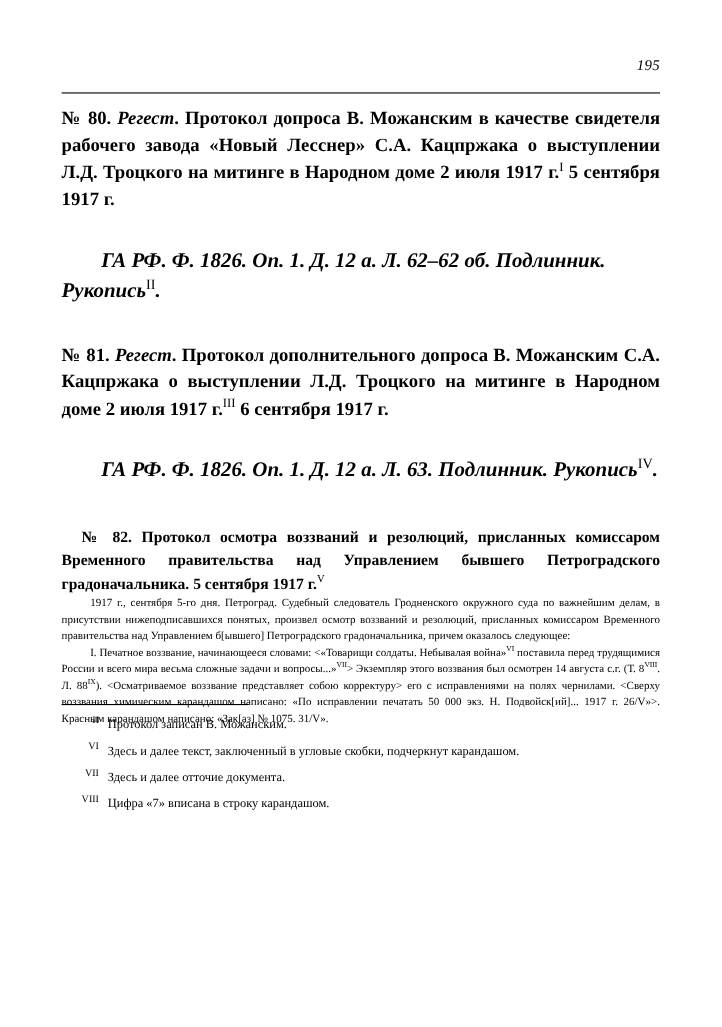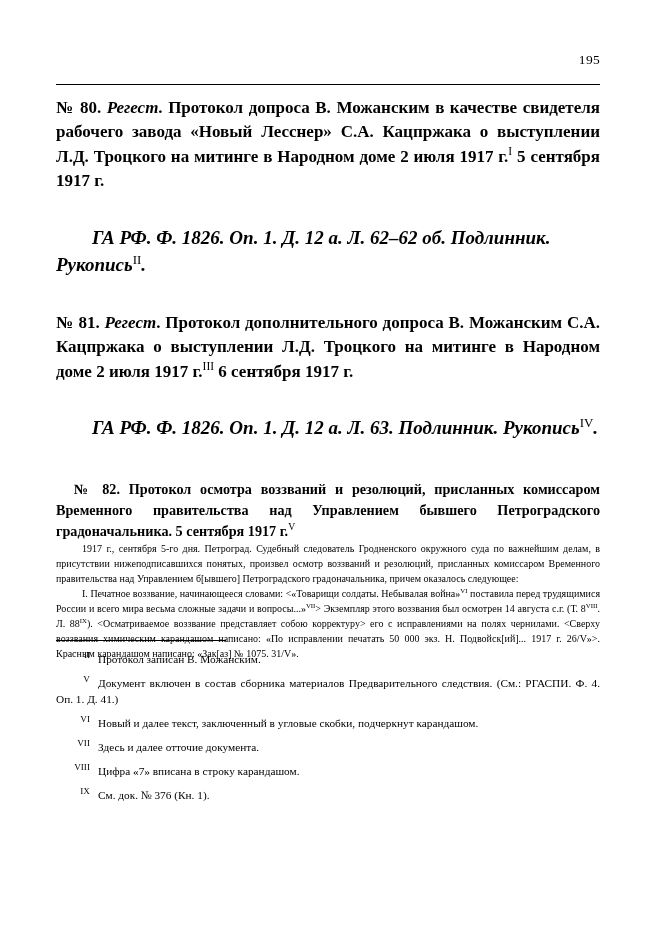--- a/index.html
+++ b/index.html
@@ -18,20 +18,21 @@
     position: relative;
     width: 656px;
     height: 934px;
     box-sizing: border-box;
     padding: 0;
   }
   .page-number {
     position: absolute;
     top: 52px;
     right: 56px;
+    font-style: italic;
     font-size: 13.5px;
     letter-spacing: 0.3px;
   }
   .rule-top {
     position: absolute;
     top: 84px;
     left: 56px;
     width: 544px;
     height: 1px;
     background: #000000;
@@ -167,24 +168,22 @@
   </div>
 
   <div class="footnotes">
     <div class="fn-rule"></div>
 
 
     <p class="fn"><span class="fn-marker">II</span><span class="fn-body">Протокол записан В. Можанским.</span></p>
 
 
 
-    <p class="fn"><span class="fn-marker">V</span><span class="fn-body">Документ включен в состав сборника материалов Предварительного следствия. (См.: РГАСПИ. Ф. 4. Оп. 1. Д. 41.)</span></p>
 
-    <p class="fn"><span class="fn-marker">VI</span><span class="fn-body">Новый и далее текст, заключенный в угловые скобки, подчеркнут карандашом.</span></p>
+    <p class="fn"><span class="fn-marker">VI</span><span class="fn-body">Здесь и далее текст, заключенный в угловые скобки, подчеркнут карандашом.</span></p>
 
     <p class="fn"><span class="fn-marker">VII</span><span class="fn-body">Здесь и далее отточие документа.</span></p>
 
     <p class="fn"><span class="fn-marker">VIII</span><span class="fn-body">Цифра «7» вписана в строку карандашом.</span></p>
 
-    <p class="fn"><span class="fn-marker">IX</span><span class="fn-body">См. док. № 376 (Кн. 1).</span></p>
   </div>
 
 </div>
 
 </body></html>

